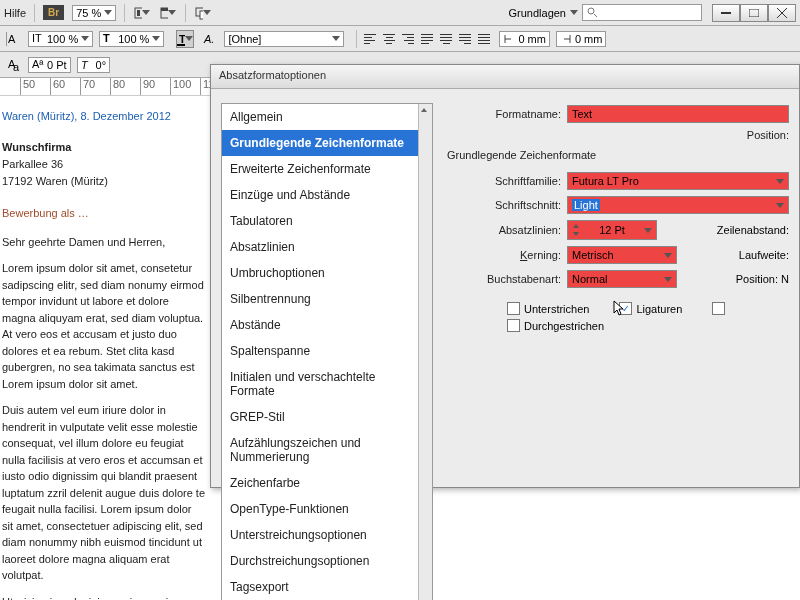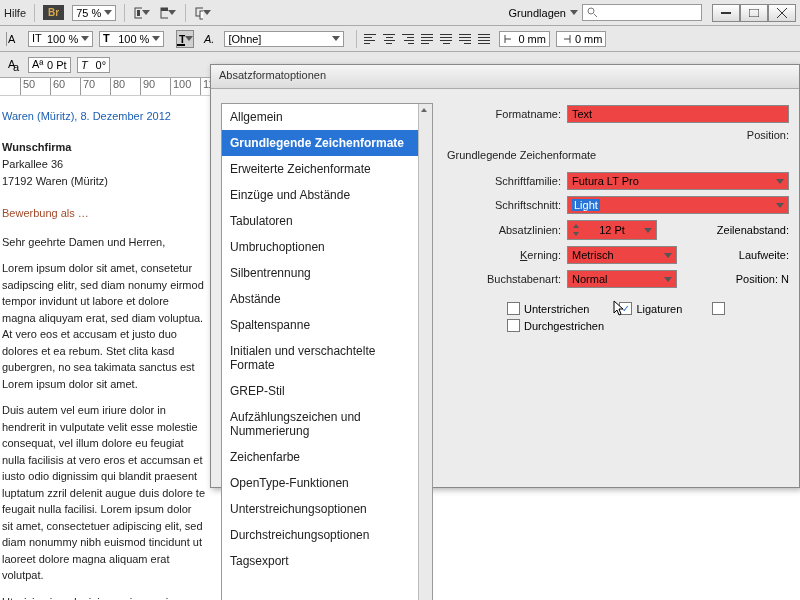--- a/index.html
+++ b/index.html
@@ -278,20 +278,21 @@
               <svg width="10" height="10">
                 <path d="M5 3 L8 7 L2 7 Z" fill="#666"></path>
               </svg>
             </div>
         </div>
       <div class="cat-item" style="padding-right: 16px;">Allgemein</div>
           <div class="cat-item selected" style="padding-right: 16px;">Grundlegende Zeichenformate</div>
           <div class="cat-item" style="padding-right: 16px;">Erweiterte Zeichenformate</div>
           <div class="cat-item" style="padding-right: 16px;">Einzüge und Abstände</div>
           <div class="cat-item" style="padding-right: 16px;">Tabulatoren</div>
+          <div class="cat-item" style="padding-right: 16px;">Absatzlinien</div>
           <div class="cat-item" style="padding-right: 16px;">Umbruchoptionen</div>
           <div class="cat-item" style="padding-right: 16px;">Silbentrennung</div>
           <div class="cat-item" style="padding-right: 16px;">Abstände</div>
           <div class="cat-item" style="padding-right: 16px;">Spaltenspanne</div>
           <div class="cat-item" style="padding-right: 16px;">Initialen und verschachtelte Formate</div>
           <div class="cat-item" style="padding-right: 16px;">GREP-Stil</div>
           <div class="cat-item" style="padding-right: 16px;">Aufzählungszeichen und Nummerierung</div>
           <div class="cat-item" style="padding-right: 16px;">Zeichenfarbe</div>
           <div class="cat-item" style="padding-right: 16px;">OpenType-Funktionen</div>
           <div class="cat-item" style="padding-right: 16px;">Unterstreichungsoptionen</div>

